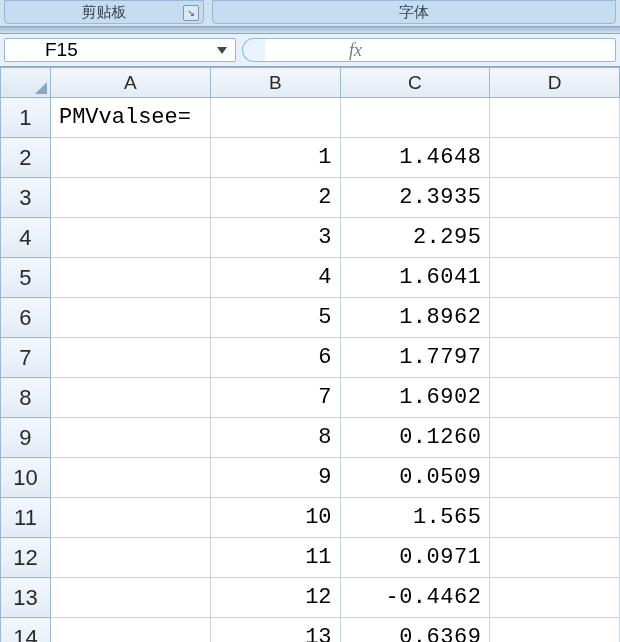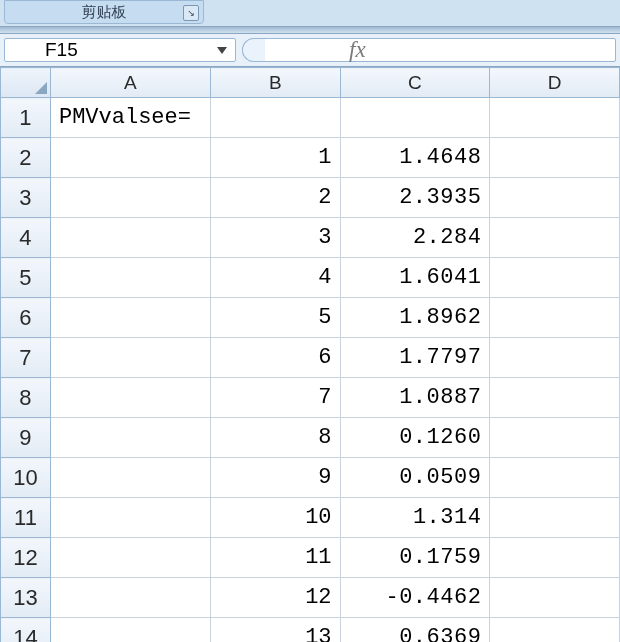--- a/index.html
+++ b/index.html
@@ -97,21 +97,21 @@
     width:22px;
     border:1px solid #9ab8d4;
     border-right:none;
     border-radius:12px 0 0 12px;
     background:#eaf2fb;
   }
   .fx-label{
     font-style:italic;
     font-family:"Times New Roman",serif;
     color:#7a7a7a;
-    font-size:23px;
+    font-size:18px;
     margin-left:90px;
   }
   .fx-input{
     flex:1;
     border:none;
     outline:none;
     font-size:17px;
     background:transparent;
     margin-left:12px;
     height:100%;
@@ -168,20 +168,23 @@
   
   .sheet-wrap{height:576px;overflow:hidden;}
 </style>
 </head>
 <body>
 
 <div class="ribbon-row">
   <div class="ribbon-group g1">
     <span>剪贴板</span>
     <span class="dialog-launcher">↘</span>
+  </div>
+  <div class="ribbon-group g2">
+    <span>字体</span>
   </div>
 </div>
 <div class="shade"></div>
 
 <div class="formula-bar">
   <div class="name-box">
     <span>F15</span>
     <span class="nb-drop"></span>
   </div>
   <div class="fx-wrap">
@@ -229,21 +232,21 @@
             <td class="rowhdr">3</td>
             <td class="cell-a"></td>
             <td class="cell-num">2</td>
             <td class="cell-num wide-num">2.3935</td>
             <td></td>
           </tr>
           <tr>
             <td class="rowhdr">4</td>
             <td class="cell-a"></td>
             <td class="cell-num">3</td>
-            <td class="cell-num wide-num">2.284</td>
+            <td class="cell-num wide-num">2.295</td>
             <td></td>
           </tr>
           <tr>
             <td class="rowhdr">5</td>
             <td class="cell-a"></td>
             <td class="cell-num">4</td>
             <td class="cell-num wide-num">1.6041</td>
             <td></td>
           </tr>
           <tr>
@@ -257,49 +260,49 @@
             <td class="rowhdr">7</td>
             <td class="cell-a"></td>
             <td class="cell-num">6</td>
             <td class="cell-num wide-num">1.7797</td>
             <td></td>
           </tr>
           <tr>
             <td class="rowhdr">8</td>
             <td class="cell-a"></td>
             <td class="cell-num">7</td>
-            <td class="cell-num wide-num">1.0887</td>
+            <td class="cell-num wide-num">1.6902</td>
             <td></td>
           </tr>
           <tr>
             <td class="rowhdr">9</td>
             <td class="cell-a"></td>
             <td class="cell-num">8</td>
             <td class="cell-num wide-num">0.1260</td>
             <td></td>
           </tr>
           <tr>
             <td class="rowhdr">10</td>
             <td class="cell-a"></td>
             <td class="cell-num">9</td>
             <td class="cell-num wide-num">0.0509</td>
             <td></td>
           </tr>
           <tr>
             <td class="rowhdr">11</td>
             <td class="cell-a"></td>
             <td class="cell-num">10</td>
-            <td class="cell-num wide-num">1.314</td>
+            <td class="cell-num wide-num">1.565</td>
             <td></td>
           </tr>
           <tr>
             <td class="rowhdr">12</td>
             <td class="cell-a"></td>
             <td class="cell-num">11</td>
-            <td class="cell-num wide-num">0.1759</td>
+            <td class="cell-num wide-num">0.0971</td>
             <td></td>
           </tr>
           <tr>
             <td class="rowhdr">13</td>
             <td class="cell-a"></td>
             <td class="cell-num">12</td>
             <td class="cell-num wide-num">-0.4462</td>
             <td></td>
           </tr>
           <tr>

